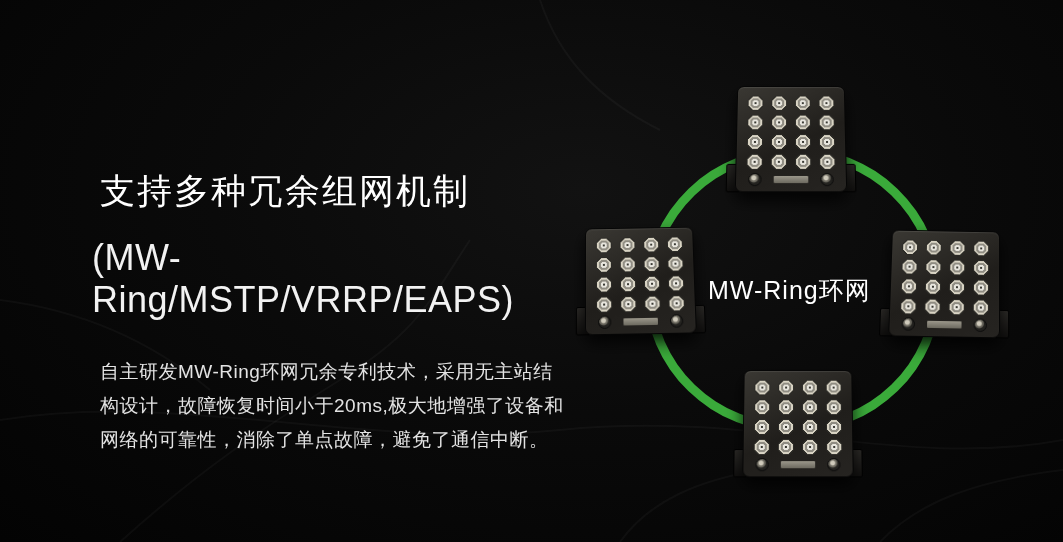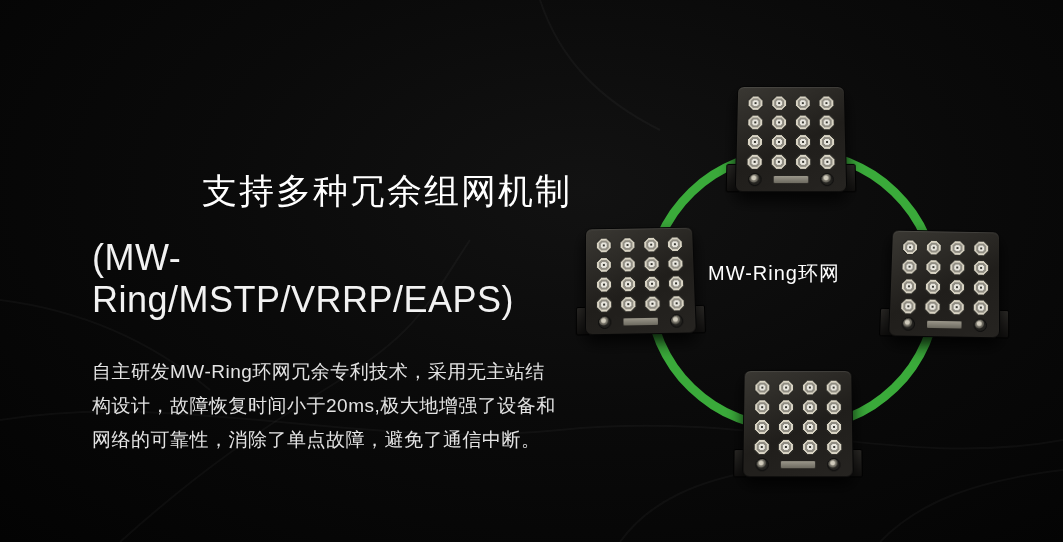--- a/index.html
+++ b/index.html
@@ -15,52 +15,51 @@
   .texture { position: absolute; inset: 0; pointer-events: none; }
 
   
   .left-panel { position: absolute; left: 92px; top: 168px; width: 480px; color: #fff; }
   .title {
     font-size: 35px;
     font-weight: 500;
     letter-spacing: 2px;
     color: #ffffff;
     margin: 0 0 22px 8px;
-    text-align: right;
   }
   .subtitle {
     font-size: 36px;
     font-weight: 400;
     letter-spacing: 0.5px;
     color: #f2f2f2;
     margin: 0 0 34px 0;
   }
   .description {
     font-size: 19px;
     line-height: 34px;
     color: #e3e3e3;
     letter-spacing: 0.5px;
     width: 468px;
-    margin: 0;
+    margin: 8px;
   }
 
   
   .ring {
     position: absolute;
     left: 645px; top: 147px;
     width: 296px; height: 286px;
     box-sizing: border-box;
     border: 9px solid #3aaa3a;
     border-radius: 50%;
     z-index: 1;
   }
   .ring-label {
     position: absolute;
-    left: 708px; top: 260px;
-    font-size: 20px;
+    left: 708px; top: 274px;
+    font-size: 25px;
     color: #ffffff;
     letter-spacing: 1px;
     z-index: 4;
     white-space: nowrap;
   }
 
   
   .device { position: absolute; width: 128px; height: 112px; z-index: 3; }
   .device-top    { left: 727px; top:  84px; transform: perspective(420px) rotateX(10deg); }
   .device-left   { left: 576px; top: 226px; transform: perspective(420px) rotateX(8deg) rotate(-1deg); }

